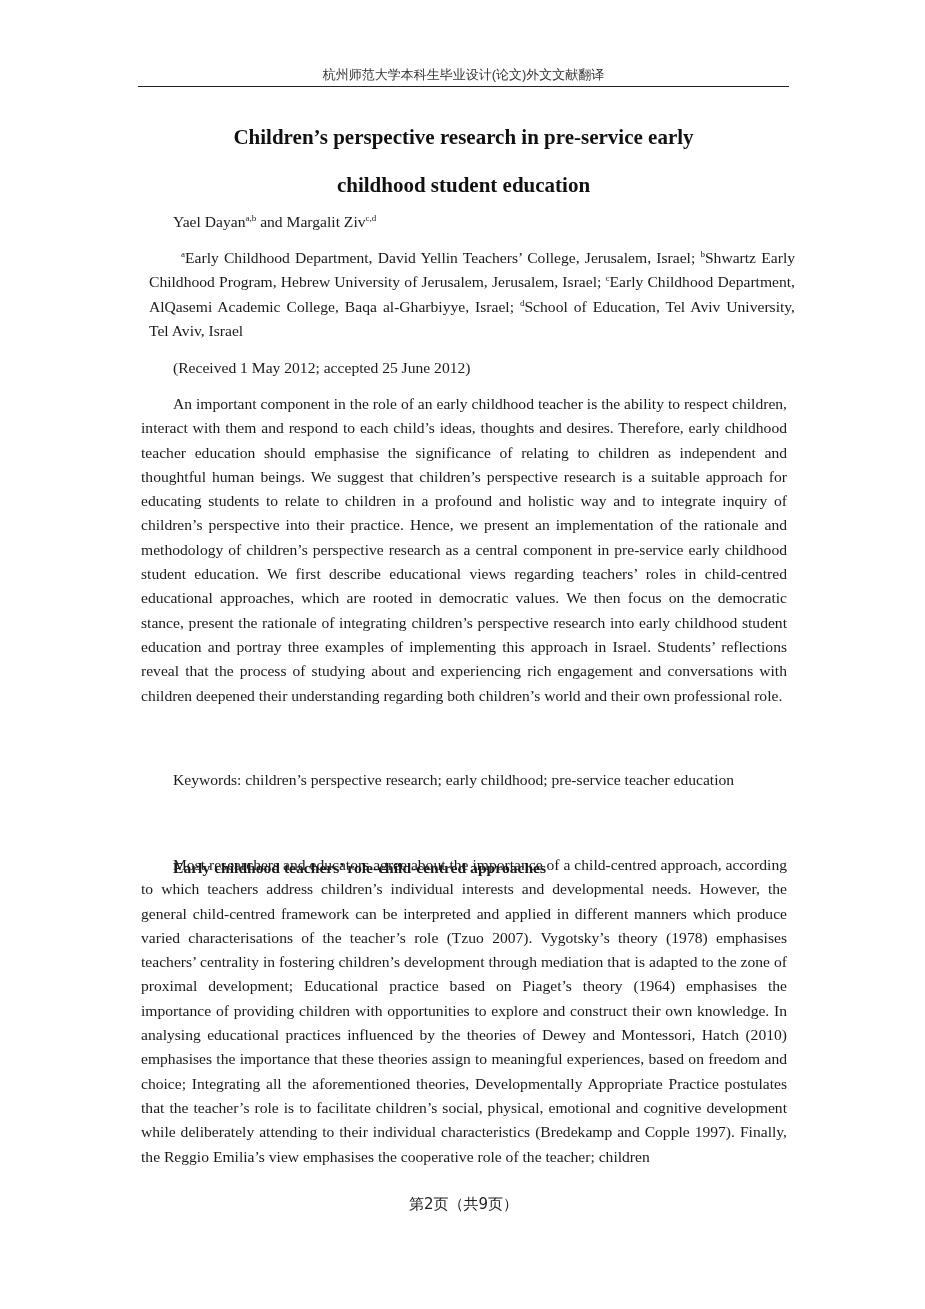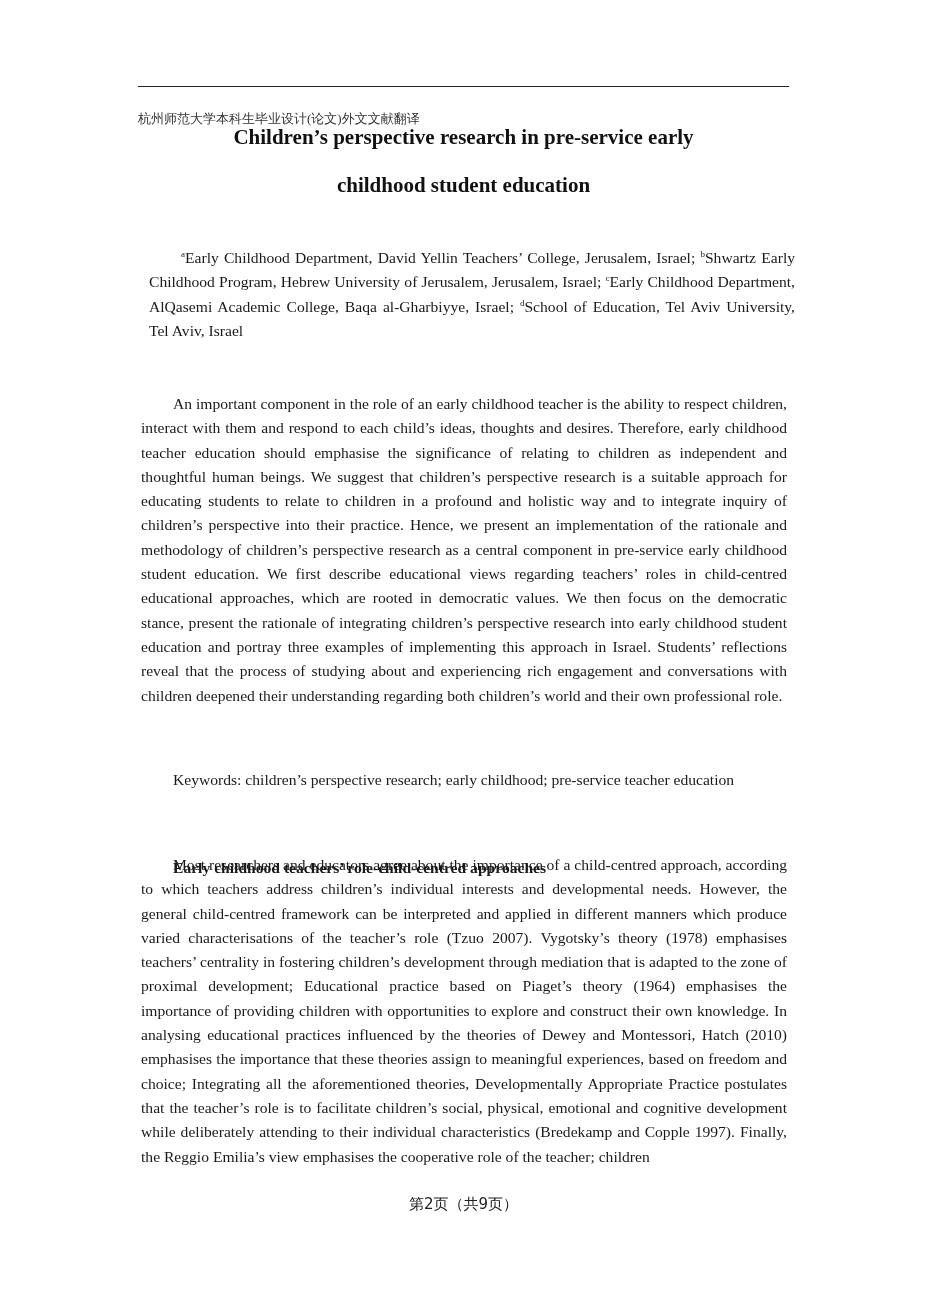--- a/index.html
+++ b/index.html
@@ -1,20 +1,20 @@
 <!DOCTYPE html>
 <html><head>
 <meta charset="utf-8">
 <style>
   html, body { margin: 0; padding: 0; background: #ffffff; }
   body { width: 925px; height: 1309px; position: relative; overflow: hidden; }
   .page { position: absolute; left: 0; top: 0; width: 925px; height: 1309px; background: #fff; color: #1a1a1a; }
   .running-header {
     position: absolute; left: 138px; top: 66px; width: 651px;
-    text-align: left; font-family: Liberation Serif, serif; font-size: 13px; color: #333; margin-top: 44px;
+    text-align: center; font-family: Liberation Sans, sans-serif; font-size: 13px; color: #333;
   }
   .header-rule { position: absolute; left: 138px; top: 86px; width: 651px; height: 0; border-top: 1.5px solid #222; }
   .title {
     position: absolute; left: 140px; width: 647px; text-align: center;
     font-family: "Liberation Serif", serif; font-weight: bold; font-size: 21px; color: #111;
   }
   .title.l1 { top: 125px; }
   .title.l2 { top: 173px; }
   .body {
     position: absolute; left: 141px; width: 646px;
@@ -39,27 +39,35 @@
 </head>
 <body>
 
 <div class="page">
   <div class="running-header">杭州师范大学本科生毕业设计(论文)外文文献翻译</div>
   <div class="header-rule"></div>
 
   <div class="title l2">childhood student education</div>
   <div class="title l1">Children’s perspective research in pre-service early</div>
 
+  <div class="body authors">
+    <p>
+      <span>Yael Dayan</span><sup>a,b</sup><span> and </span><span>Margalit Ziv</span><sup>c,d</sup>
+    </p>
+  </div>
 
   <div class="body affil">
     <p>
       <sup>a</sup><span>Early Childhood Department, David Yellin Teachers’ College, Jerusalem, Israel; </span><sup>b</sup><span>Shwartz Early Childhood Program, Hebrew University of Jerusalem, Jerusalem, Israel; </span><sup>c</sup><span>Early Childhood Department, AlQasemi Academic College, Baqa al-Gharbiyye, Israel; </span><sup>d</sup><span>School of Education, Tel Aviv University, Tel Aviv, Israel</span>
     </p>
   </div>
 
+  <div class="body received">
+    <p>(Received 1 May 2012; accepted 25 June 2012)</p>
+  </div>
 
   <div class="body abstract">
     <p>An important component in the role of an early childhood teacher is the ability to respect children, interact with them and respond to each child’s ideas, thoughts and desires. Therefore, early childhood teacher education should emphasise the significance of relating to children as independent and thoughtful human beings. We suggest that children’s perspective research is a suitable approach for educating students to relate to children in a profound and holistic way and to integrate inquiry of children’s perspective into their practice. Hence, we present an implementation of the rationale and methodology of children’s perspective research as a central component in pre-service early childhood student education. We first describe educational views regarding teachers’ roles in child-centred educational approaches, which are rooted in democratic values. We then focus on the democratic stance, present the rationale of integrating children’s perspective research into early childhood student education and portray three examples of implementing this approach in Israel. Students’ reflections reveal that the process of studying about and experiencing rich engagement and conversations with children deepened their understanding regarding both children’s world and their own professional role.</p>
   </div>
 
   <div class="body keywords">
     <p><span class="kw-label">Keywords:</span><span> children’s perspective research; early childhood; pre-service teacher education</span></p>
   </div>
 
   <div class="body section-head">

